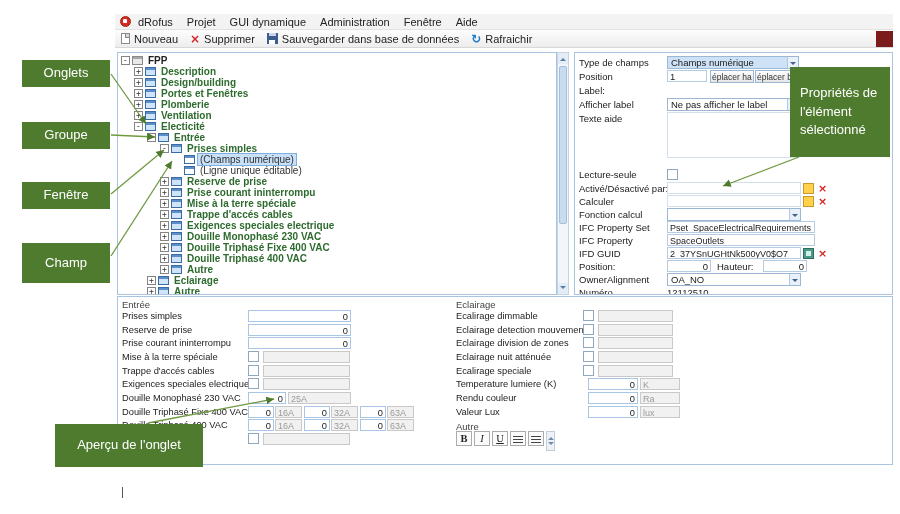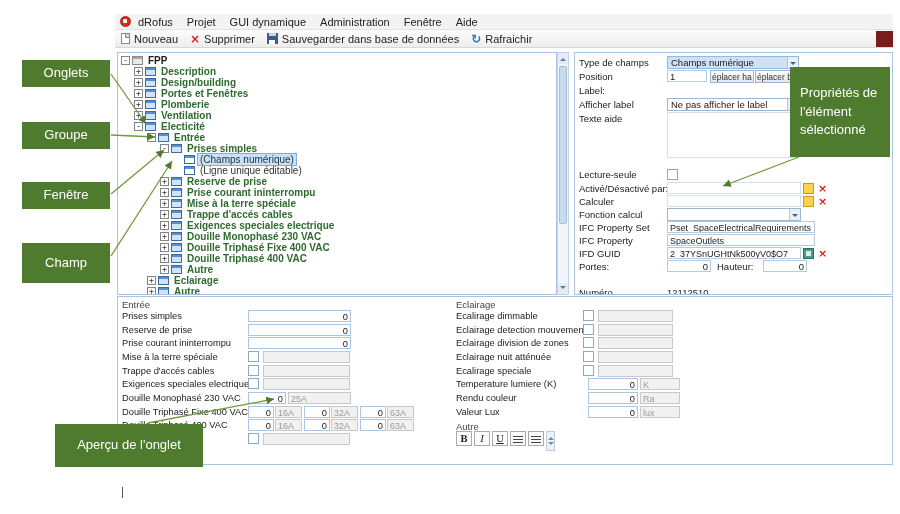--- a/index.html
+++ b/index.html
@@ -336,24 +336,31 @@
       <span class="plabel">IFC Property</span>
       <div class="field small" style="left:92px;width:148px">SpaceOutlets</div>
     </div>
     <div class="prow" style="top:194px">
       <span class="plabel">IFD GUID</span>
       <div class="field small" style="left:92px;width:134px">2_37YSnUGHtNk500yV0$O7</div>
       <span class="icon-btn ifd-icon" style="left:228px"></span>
       <span class="icon-btn red-x" style="left:242px">×</span>
     </div>
     <div class="prow" style="top:207px">
-      <span class="plabel">Portes:</span>
+      <span class="plabel">Position:</span>
       <div class="field num" style="left:92px;width:44px">0</div>
       <span class="plabel" style="left:142px">Hauteur:</span>
       <div class="field num" style="left:188px;width:44px">0</div>
+    </div>
+    <div class="prow" style="top:220px">
+      <span class="plabel">OwnerAlignment</span>
+      <div class="combo" style="left:92px;width:134px">
+        <span class="cval">OA_NO</span>
+        <span class="arrowbox"></span>
+      </div>
     </div>
     <div class="prow" style="top:233px">
       <span class="plabel">Numéro</span>
       <span class="pstatic" style="left:92px">12112510</span>
     </div>
   </div>
 
   <div class="panel preview-panel">
     <span class="pvtitle" style="left:4px;top:2px">Entrée</span>
     <span class="pvtitle" style="left:338px;top:2px">Eclairage</span>

